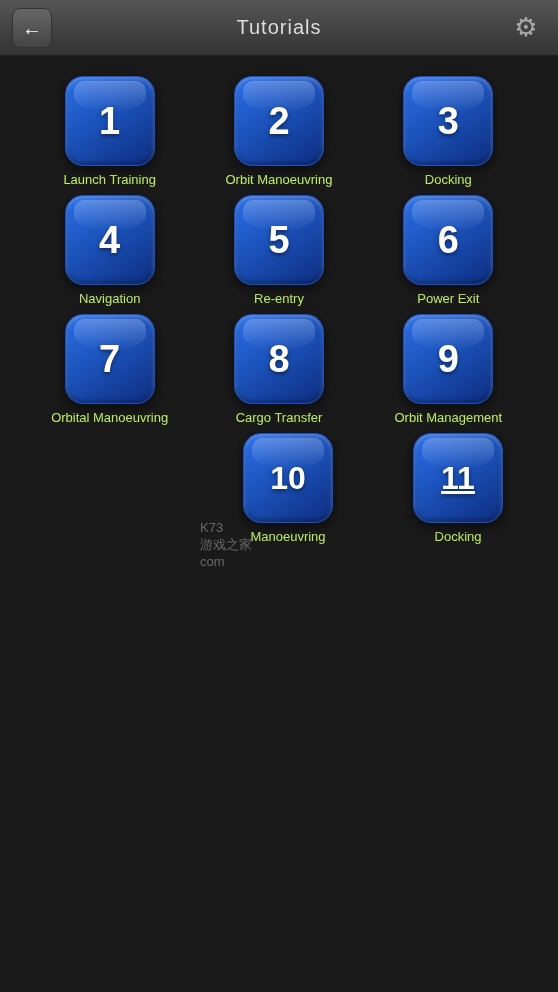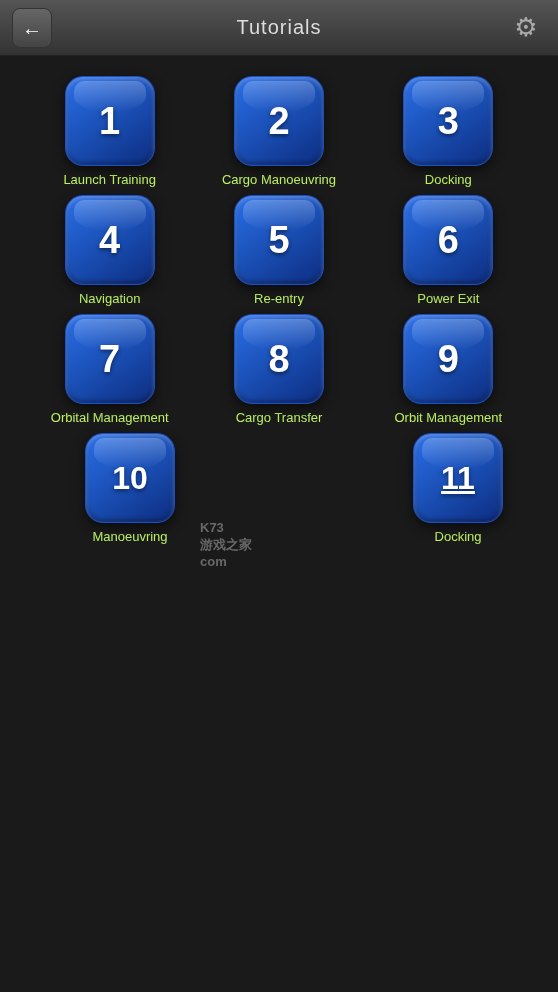--- a/index.html
+++ b/index.html
@@ -138,21 +138,21 @@
       white-space: nowrap;
     }
 
     
     .watermark {
       position: absolute;
       top: 520px;
       left: 200px;
       color: rgba(180,180,180,0.5);
       font-size: 13px;
-      font-weight: bold;
+      font-weight: normal;
       pointer-events: none;
       z-index: 10;
       line-height: 1.3;
     }
   </style>
 </head>
 <body>
 
 <div class="header">
   <div class="header-back-btn">
@@ -171,21 +171,21 @@
       <div class="tutorial-item">
         <div class="tutorial-btn">
           <span class="tutorial-number">1</span>
         </div>
         <span class="tutorial-label">Launch Training</span>
       </div>
       <div class="tutorial-item">
         <div class="tutorial-btn">
           <span class="tutorial-number">2</span>
         </div>
-        <span class="tutorial-label">Cargo Manoeuvring</span>
+        <span class="tutorial-label">Orbit Manoeuvring</span>
       </div>
       <div class="tutorial-item">
         <div class="tutorial-btn">
           <span class="tutorial-number">3</span>
         </div>
         <span class="tutorial-label">Docking</span>
       </div>
     </div>
 
     <div class="grid-row">
@@ -207,37 +207,37 @@
         </div>
         <span class="tutorial-label">Power Exit</span>
       </div>
     </div>
 
     <div class="grid-row">
       <div class="tutorial-item">
         <div class="tutorial-btn">
           <span class="tutorial-number">7</span>
         </div>
-        <span class="tutorial-label">Orbital Management</span>
+        <span class="tutorial-label">Orbital Manoeuvring</span>
       </div>
       <div class="tutorial-item">
         <div class="tutorial-btn">
           <span class="tutorial-number">8</span>
         </div>
         <span class="tutorial-label">Cargo Transfer</span>
       </div>
       <div class="tutorial-item">
         <div class="tutorial-btn">
           <span class="tutorial-number">9</span>
         </div>
         <span class="tutorial-label">Orbit Management</span>
       </div>
     </div>
 
-    <div class="grid-row" style="justify-content: space-between; padding-left: 30px; gap: 30px;">
+    <div class="grid-row" style="justify-content: flex-end; padding-left: 30px; gap: 30px;">
       <div class="tutorial-item">
         <div class="tutorial-btn">
           <span class="tutorial-number" style="font-size: 32px;">10</span>
         </div>
         <span class="tutorial-label">Manoeuvring</span>
       </div>
       <div class="tutorial-item">
         <div class="tutorial-btn">
           <span class="tutorial-number" style="font-size: 32px; text-decoration: underline;">11</span>
         </div>

